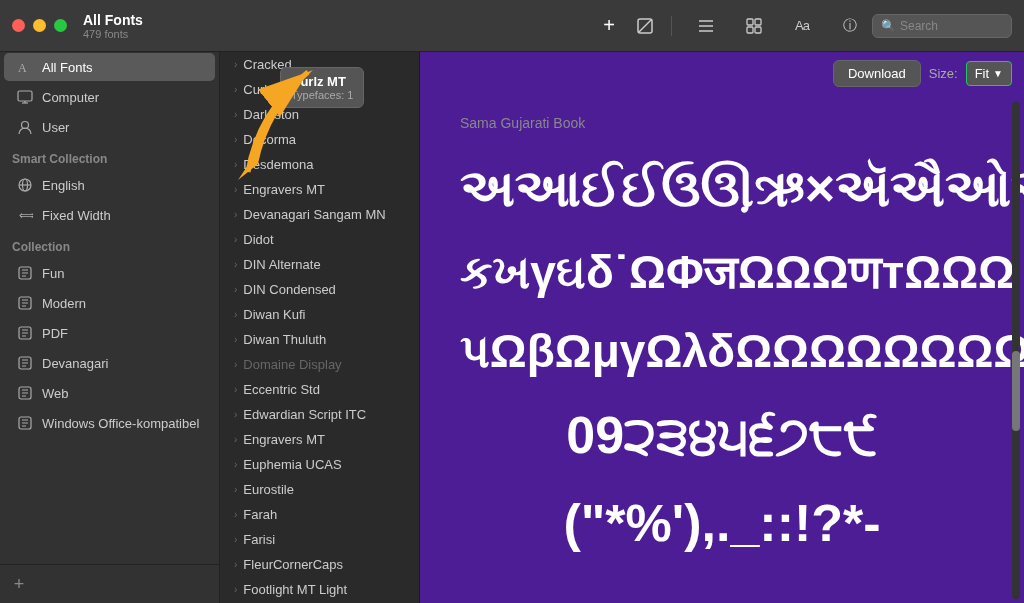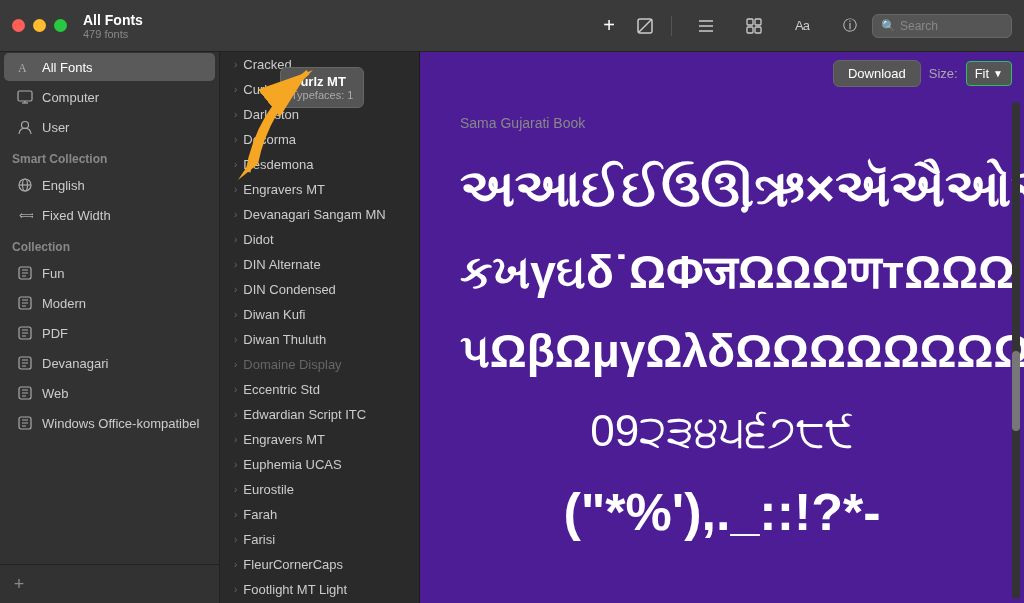--- a/index.html
+++ b/index.html
@@ -583,21 +583,21 @@
 
       <div class="preview-text-line" style="font-size:52px; font-weight:bold;">
         અઆઈઈઉઊ઼ઋ×ઍઐઓઔઅઃ
       </div>
       <div class="preview-text-line" style="font-size:46px; font-weight:bold;">
         કખγઘδ˙ΩΦजΩΩΩणтΩΩΩ
       </div>
       <div class="preview-text-line" style="font-size:46px; font-weight:bold;">
         પΩβΩμγΩλδΩΩΩΩΩΩΩΩ
       </div>
-      <div class="preview-text-line" style="font-size:44px; font-weight:normal;">
+      <div class="preview-text-line" style="font-size:52px; font-weight:bold;">
         09੨੩੪੫੬੭੮੯
       </div>
       <div class="preview-text-line" style="font-size:52px; font-weight:bold;">
         ("*%'),._::!?*-
       </div>
     </div>
 
     <div class="preview-scrollbar">
       <div class="preview-scrollbar-thumb"></div>
     </div>

